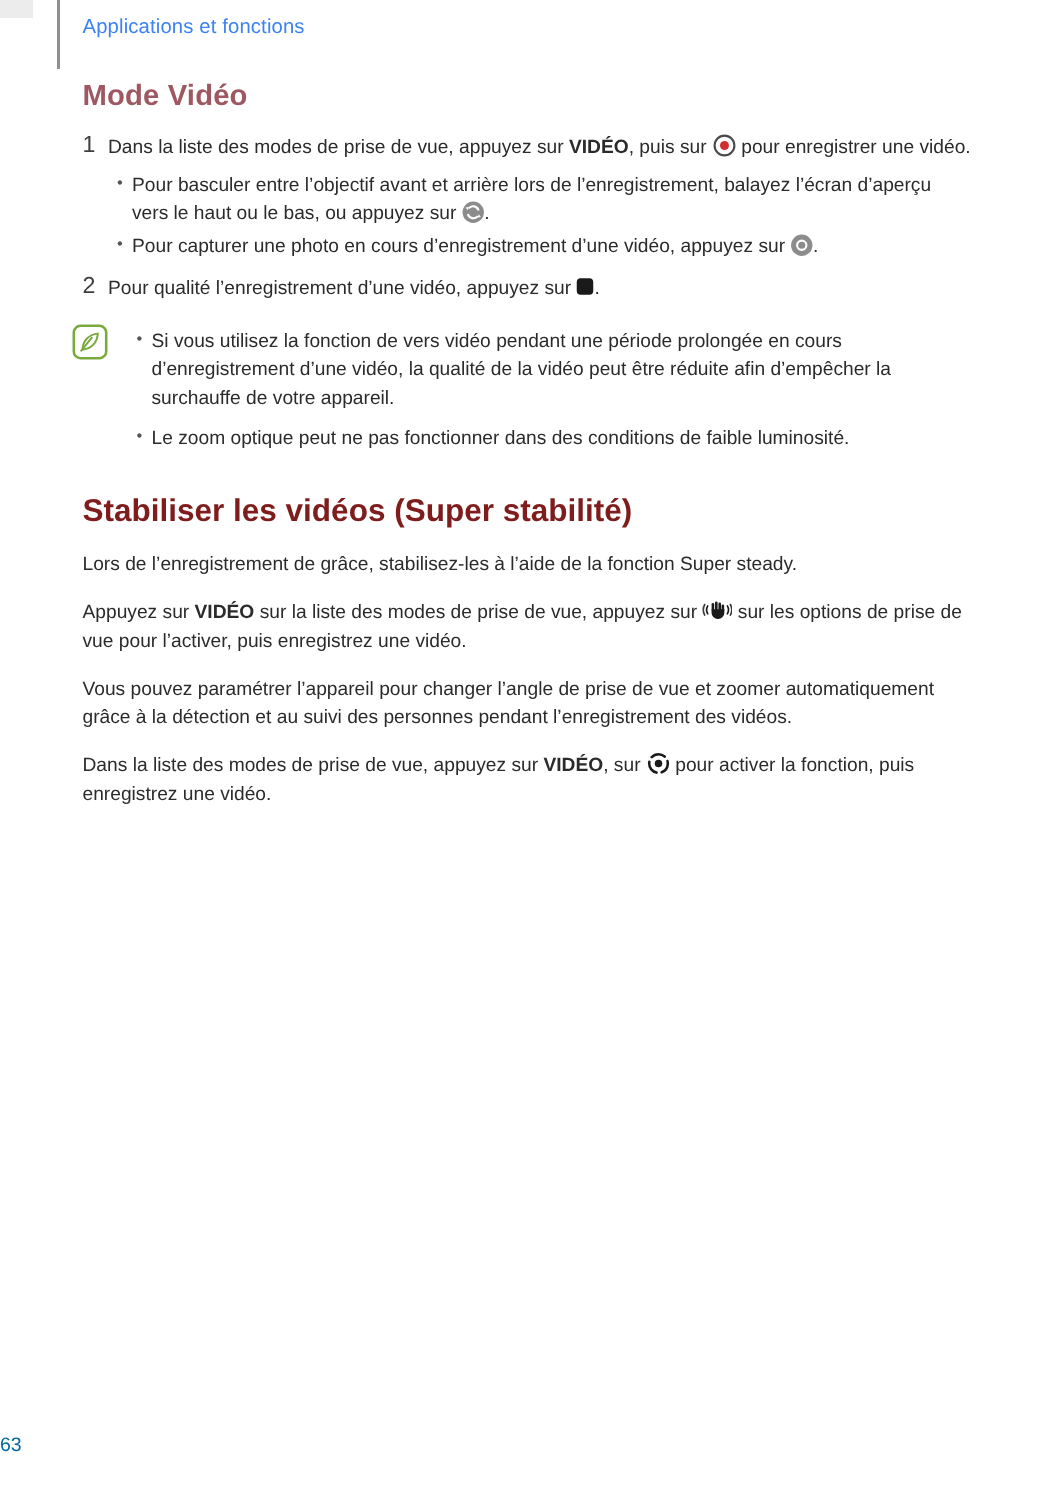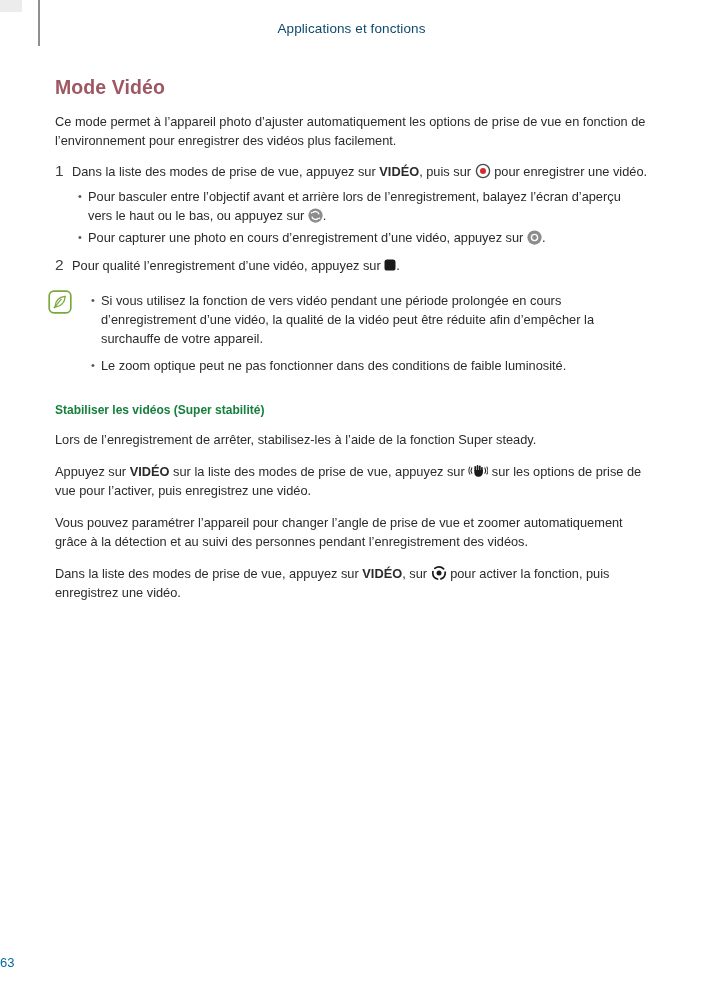--- a/index.html
+++ b/index.html
@@ -9,42 +9,42 @@
     position:relative; overflow:hidden;
     font-family:"Liberation Sans", sans-serif;
     color:#2b2b2b;
     -webkit-font-smoothing:antialiased;
   }
   .corner-rect { position:absolute; left:0; top:0; width:22px; height:12px; background:#ececec; }
   .head-rule   { position:absolute; left:38px; top:0; width:1.5px; height:46px; background:#8f8f8f; }
 
   .content { padding:0 55px; }
 
-  .running-header { padding-top:21px; font-size:13.5px; color:#0c4a6e; letter-spacing:0.1px;text-align:center; }
+  .running-header { padding-top:10px; font-size:13.5px; color:#3b82f6; letter-spacing:0.1px; }
 
-  h1.page-title { margin-top:40px; font-size:19.5px; font-weight:bold; color:#9d5862; letter-spacing:0.1px; }
+  h1.page-title { margin-top:28px; font-size:19.5px; font-weight:bold; color:#9d5862; letter-spacing:0.1px; }
 
   p.body-text { margin-top:13px; font-size:12.8px; line-height:19px; color:#2b2b2b; }
 
   .steps { margin-top:12px; }
   .step { display:flex; margin-top:9px; }
   .step-number { width:17px; flex:0 0 17px; font-size:15.5px; color:#3f3f3f; line-height:18px; }
   .step-body { flex:1; font-size:12.8px; line-height:19px; }
 
   .bullet-list { margin-top:6px; }
   .bullet-item { display:flex; margin-top:3px; font-size:12.8px; line-height:19px; }
   .bullet-dot { flex:0 0 16px; width:16px; padding-left:6px; color:#555; font-size:11px; line-height:19px; }
   .bullet-text { flex:1; }
 
   .note-block { display:flex; margin-top:13px; }
   .note-icon-wrap { flex:0 0 24px; margin-left:-7px; padding-top:2px; }
   .note-body { flex:1; margin-left:13px; }
   .note-body .bullet-item + .bullet-item { margin-top:8px; }
 
-  h2.section-heading { margin-top:28px; font-size:12px; font-weight:bold; color:#15803d; }
+  h2.section-heading { margin-top:28px; font-size:21px; font-weight:bold; color:#7f1d1d; }
 
   b.kw { font-weight:bold; }
 
   .icon-inline { display:inline-block; vertical-align:-3px; }
   .icon-stop { vertical-align:-1px; }
   .icon-hand { vertical-align:-2px; }
 
   .page-footer { position:absolute; left:0; bottom:24px; width:100%; text-align:left;
                  font-size:13px; color:#0369a1; }
 </style>
@@ -53,21 +53,20 @@
 
 <div class="corner-rect"></div>
 <div class="head-rule"></div>
 
 <div class="content">
 
   <div class="running-header">Applications et fonctions</div>
 
   <h1 class="page-title">Mode Vidéo</h1>
 
-  <p class="body-text">Ce mode permet à l’appareil photo d’ajuster automatiquement les options de prise de vue en fonction de l’environnement pour enregistrer des vidéos plus facilement.</p>
 
   <div class="steps">
 
     <div class="step">
       <div class="step-number">1</div>
       <div class="step-body">
         <span>Dans la liste des modes de prise de vue, appuyez sur </span><b class="kw">VIDÉO</b><span>, puis sur </span><svg class="icon-inline" width="16" height="16" viewBox="0 0 16 16">
             <circle cx="8" cy="8" r="6.6" fill="#ffffff" stroke="#4a4a4a" stroke-width="1.4"></circle>
             <circle cx="8" cy="8" r="3" fill="#d02e2e"></circle>
           </svg><span> pour enregistrer une vidéo.</span>
@@ -118,21 +117,21 @@
         <span class="bullet-text">Si vous utilisez la fonction de vers vidéo pendant une période prolongée en cours d’enregistrement d’une vidéo, la qualité de la vidéo peut être réduite afin d’empêcher la surchauffe de votre appareil.</span>
       </div>
       <div class="bullet-item">
         <span class="bullet-dot">•</span>
         <span class="bullet-text">Le zoom optique peut ne pas fonctionner dans des conditions de faible luminosité.</span>
       </div>
     </div>
   </div>
 
   <h2 class="section-heading">Stabiliser les vidéos (Super stabilité)</h2>
-  <p class="body-text">Lors de l’enregistrement de arrêter, stabilisez-les à l’aide de la fonction Super steady.</p>
+  <p class="body-text">Lors de l’enregistrement de grâce, stabilisez-les à l’aide de la fonction Super steady.</p>
   <p class="body-text">
     <span>Appuyez sur </span><b class="kw">VIDÉO</b><span> sur la liste des modes de prise de vue, appuyez sur </span><svg class="icon-inline icon-hand" width="20" height="16" viewBox="0 0 22 17">
         <g stroke="#1a1a1a" stroke-width="1.9" stroke-linecap="round" fill="none">
           <path d="M8,9 V5"></path>
           <path d="M10.5,8.6 V4"></path>
           <path d="M13,9 V4.6"></path>
           <path d="M15.3,9.6 V6.2"></path>
         </g>
         <path d="M7,8.6 h9.4 v2.6 a4.6,4.6 0 0 1 -4.6,4.6 h-0.6 a4.6,4.6 0 0 1 -4.2,-4.4 z" fill="#1a1a1a"></path>
         <g stroke="#1a1a1a" stroke-width="1.2" fill="none" stroke-linecap="round">

